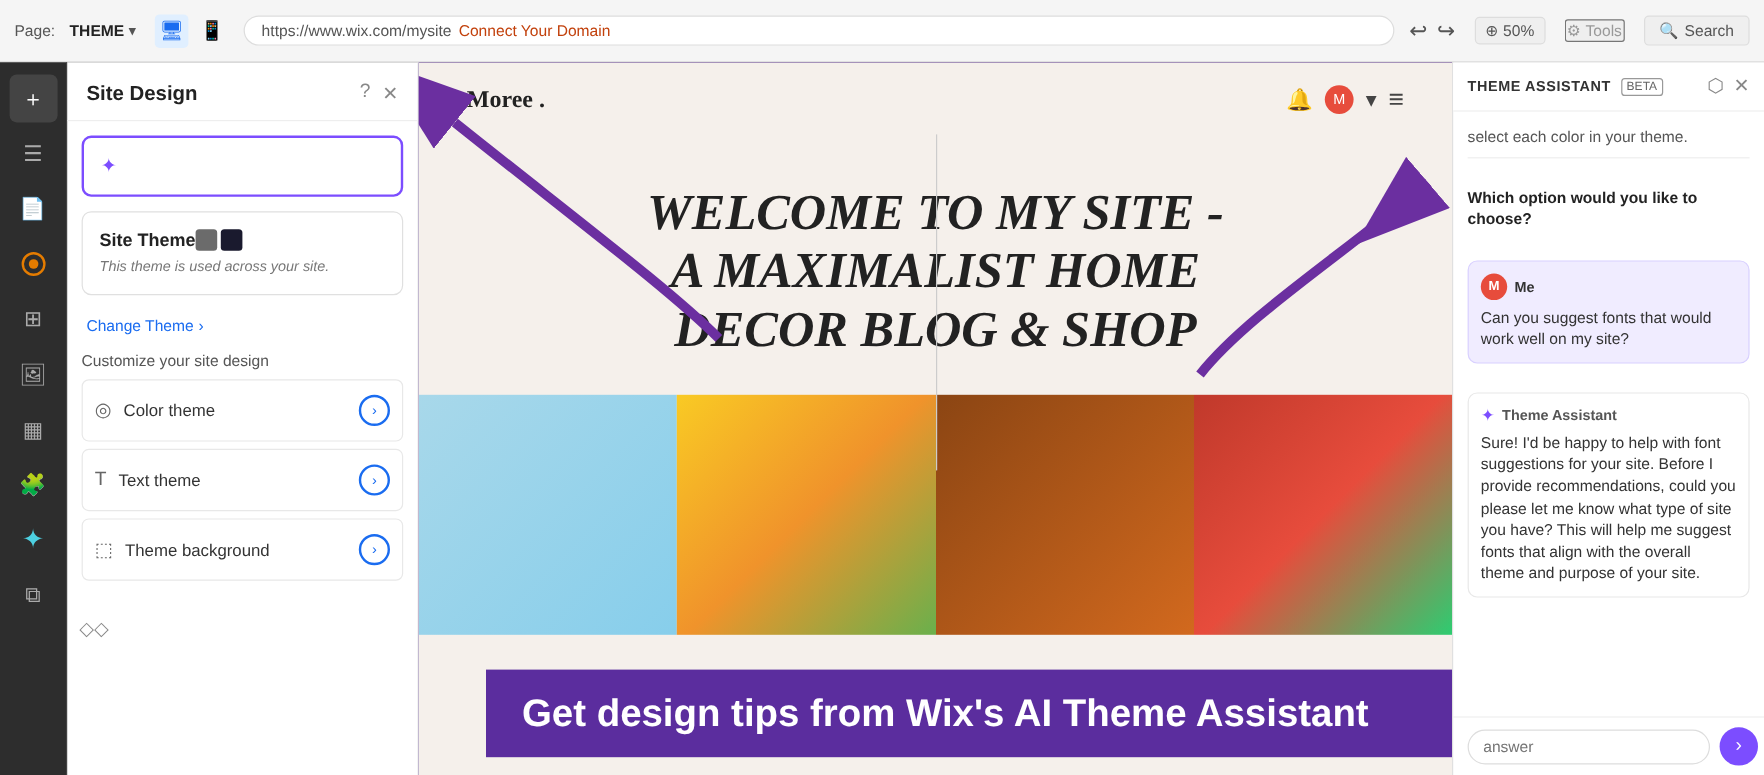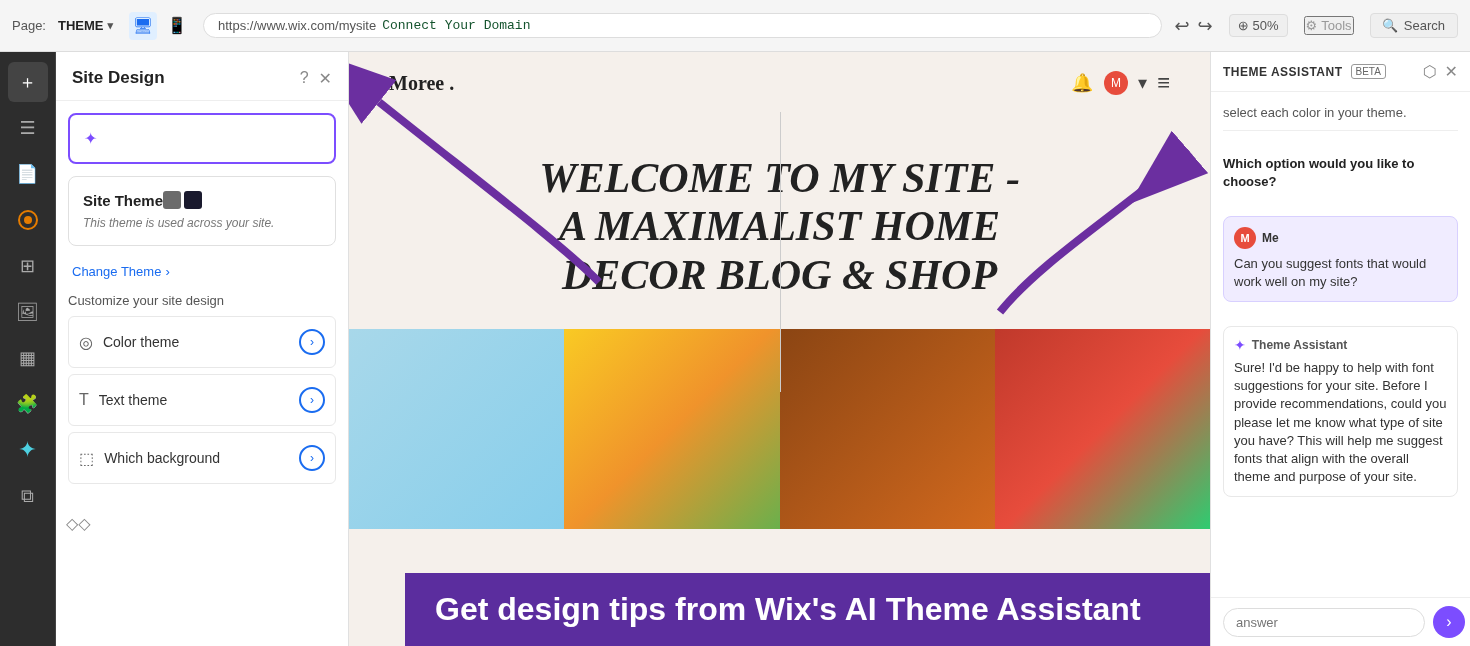--- a/index.html
+++ b/index.html
@@ -22,21 +22,21 @@
       width: 28px; height: 28px; border-radius: 4px;
       display: flex; align-items: center; justify-content: center;
       cursor: pointer; font-size: 16px; color: #555;
     }
     .view-icon.active { background: #e0efff; color: #1a6cf0; }
     .url-bar {
       flex: 1; background: white; border: 1px solid #ddd; border-radius: 20px;
       padding: 4px 14px; font-size: 13px; color: #555; display: flex; align-items: center; gap: 6px;
     }
     .url-text { color: #555; }
-    .url-link { color: #14532d; cursor: pointer; text-decoration: none; font-family: Liberation Mono, monospace; }
+    .url-link { color: #c2410c; cursor: pointer; text-decoration: none; }
     .browser-actions { display: flex; align-items: center; gap: 16px; margin-left: auto; }
     .undo-redo { display: flex; gap: 8px; }
     .icon-btn { background: none; border: none; cursor: pointer; font-size: 18px; color: #555; }
     .zoom-btn { display: flex; align-items: center; gap: 4px; font-size: 13px; color: #555; border: 1px solid #ddd; border-radius: 4px; padding: 3px 8px; cursor: pointer; }
     .tools-btn { display: flex; align-items: center; gap: 4px; font-size: 13px; color: #999; cursor: pointer; }
     .search-btn { display: flex; align-items: center; gap: 5px; font-size: 13px; color: #555; cursor: pointer; border: 1px solid #ddd; border-radius: 4px; padding: 4px 12px; }
 
     
     .main-layout {
       display: flex; height: 594px;
@@ -211,21 +211,21 @@
       padding: 6px 12px; font-size: 13px; color: #999; background: white;
     }
     .ta-send-btn {
       width: 32px; height: 32px; border-radius: 50%; background: #7c4dff;
       display: flex; align-items: center; justify-content: center;
       color: white; font-size: 16px; cursor: pointer; border: none; flex-shrink: 0;
     }
 
     
     .bottom-banner {
-      position: absolute; bottom: 0; left: 56px; right: 0;
+      position: absolute; bottom: 15px; left: 56px; right: 0;
       background: #5b2d9e; padding: 18px 30px;
       display: flex; align-items: center;
     }
     .bottom-banner-text {
       font-size: 32px; font-weight: 700; color: white;
       font-family: 'Helvetica Neue', Arial, sans-serif;
     }
   </style>
 </head>
 <body>
@@ -328,21 +328,21 @@
         <div class="customize-item-left">
           <span class="customize-item-icon">T</span>
           <span>Text theme</span>
         </div>
         <div class="chevron-circle">›</div>
       </div>
 
       <div class="customize-item">
         <div class="customize-item-left">
           <span class="customize-item-icon">⬚</span>
-          <span>Which background</span>
+          <span>Theme background</span>
         </div>
         <div class="chevron-circle">›</div>
       </div>
     </div>
 
     <div class="diamond-icon">
       <span>◇◇</span>
     </div>
   </div>
 

